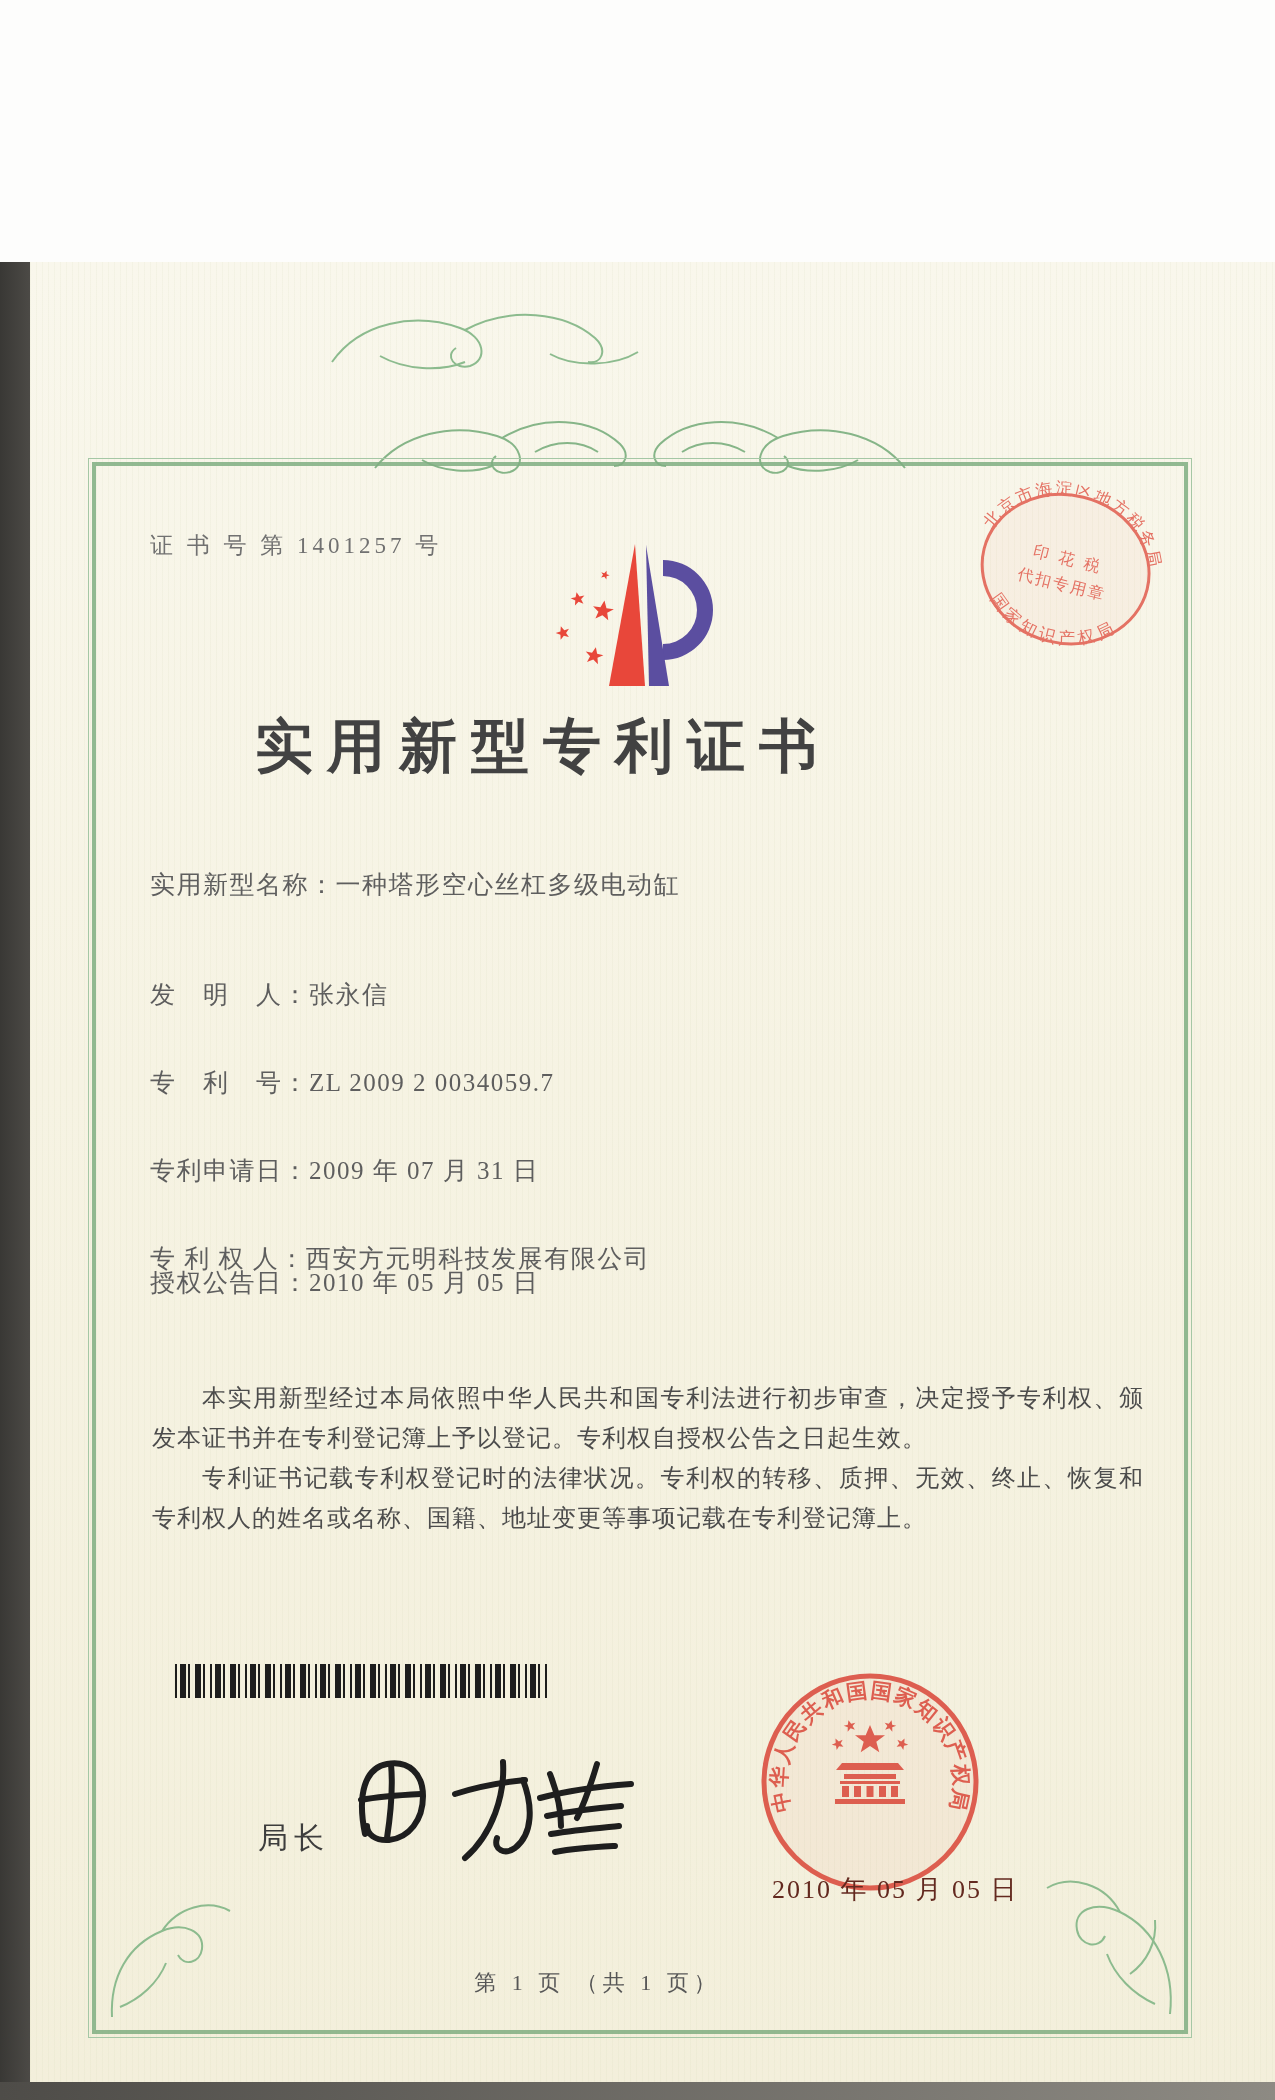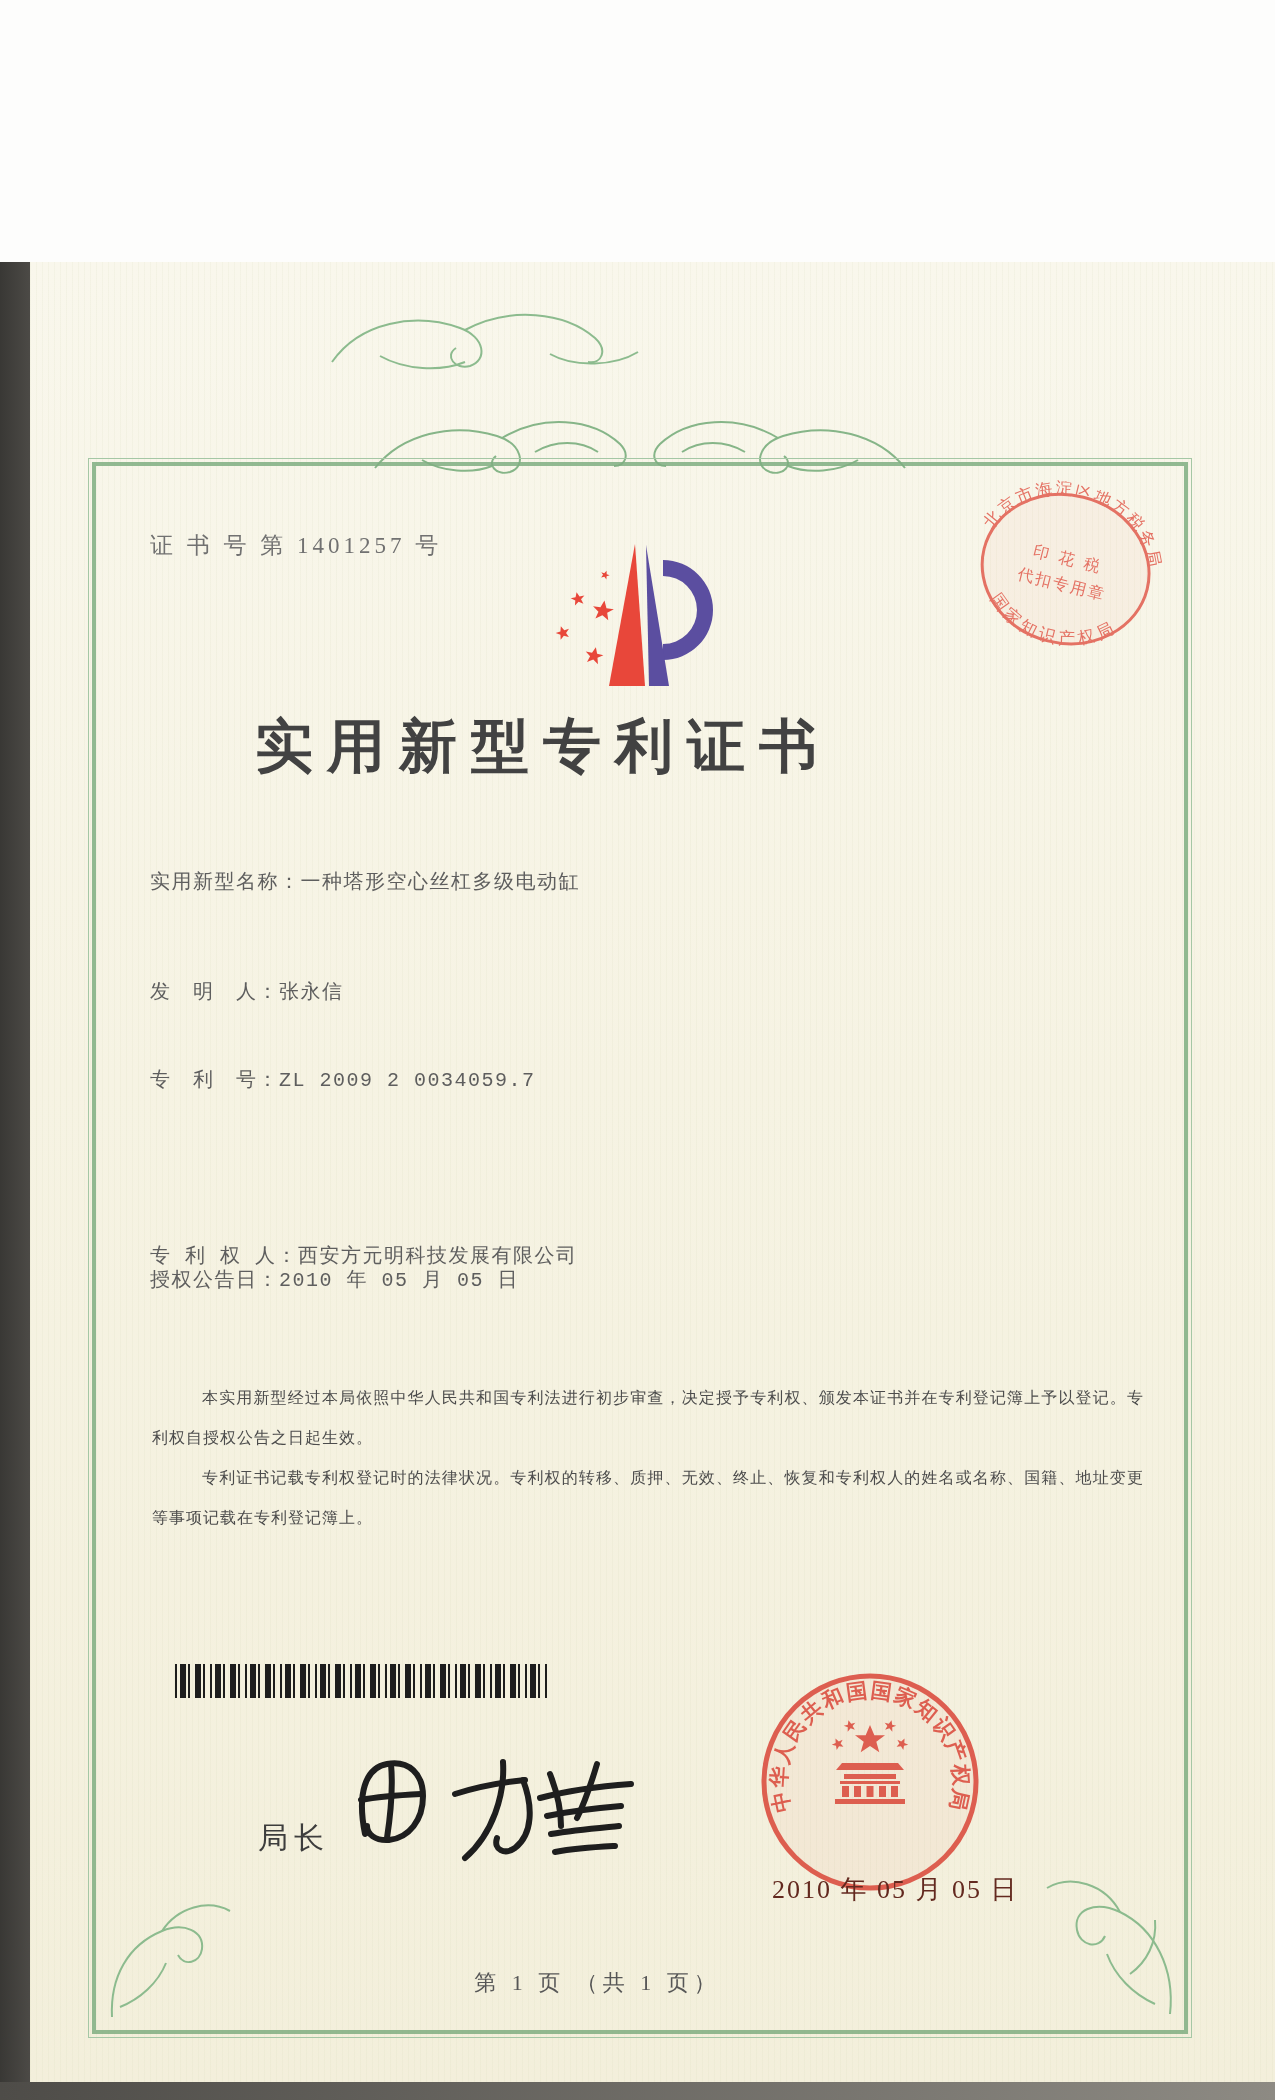--- a/index.html
+++ b/index.html
@@ -21,26 +21,26 @@
   .frame{position:absolute;left:58px;top:196px;width:1102px;height:1578px;
     border:1px solid #a5c7a5;}
   .frame-inner{position:absolute;inset:3px;border:4px solid #7fae81;opacity:.85;}
   .orn{position:absolute;color:#86b588;}
   .orn svg{width:100%;height:100%;}
   .cert-no{position:absolute;left:120px;top:268px;font-size:23px;color:#717171;
     letter-spacing:4px;}
   .logo{position:absolute;left:515px;top:276px;width:195px;height:172px;}
   .title{position:absolute;left:58px;top:446px;width:910px;text-align:center;
     font-size:58px;font-weight:bold;color:#424242;letter-spacing:14px;}
-  .field{position:absolute;left:120px;font-size:20px;color:#5e5e5e;
-    letter-spacing:1.5px;white-space:nowrap;font-family:Liberation Mono, monospace;}
+  .field{position:absolute;left:120px;font-size:25px;color:#5e5e5e;
+    letter-spacing:1.5px;white-space:nowrap;}
   .f0{top:606px;} .f1{top:716px;} .f2{top:804px;}
   .f3{top:892px;} .f4{top:980px;} .f5{top:1004px;}
   .body-text{position:absolute;left:122px;top:1116px;width:992px;
-    font-size:16px;line-height:40px;color:#4c4c4c;letter-spacing:1px;
+    font-size:24px;line-height:40px;color:#4c4c4c;letter-spacing:1px;
     text-align:justify;}
   .body-text p{margin:0;text-indent:50px;}
   .barcode{position:absolute;left:145px;top:1402px;width:372px;height:34px;
     background:repeating-linear-gradient(90deg,
       #1d1d1d 0 2px, rgba(0,0,0,0) 2px 5px,
       #1d1d1d 5px 11px, rgba(0,0,0,0) 11px 13px,
       #1d1d1d 13px 15px, rgba(0,0,0,0) 15px 20px,
       #1d1d1d 20px 26px, rgba(0,0,0,0) 26px 28px,
       #1d1d1d 28px 30px, rgba(0,0,0,0) 30px 35px);}
   .sig-role{position:absolute;left:228px;top:1556px;font-size:30px;color:#3d3d3d;
@@ -128,20 +128,23 @@
   <div class="title">实用新型专利证书</div>
 
   <div class="field f0">
     <span>实用新型名称：</span><span>一种塔形空心丝杠多级电动缸</span>
   </div>
   <div class="field f1">
     <span>发　明　人：</span><span>张永信</span>
   </div>
   <div class="field f2">
     <span>专　利　号：</span><span>ZL 2009 2 0034059.7</span>
+  </div>
+  <div class="field f3">
+    <span>专利申请日：</span><span>2009 年 07 月 31 日</span>
   </div>
   <div class="field f4">
     <span>专 利 权 人：</span><span>西安方元明科技发展有限公司</span>
   </div>
   <div class="field f5">
     <span>授权公告日：</span><span>2010 年 05 月 05 日</span>
   </div>
 
   <div class="body-text">
     <p>本实用新型经过本局依照中华人民共和国专利法进行初步审查，决定授予专利权、颁发本证书并在专利登记簿上予以登记。专利权自授权公告之日起生效。</p>

